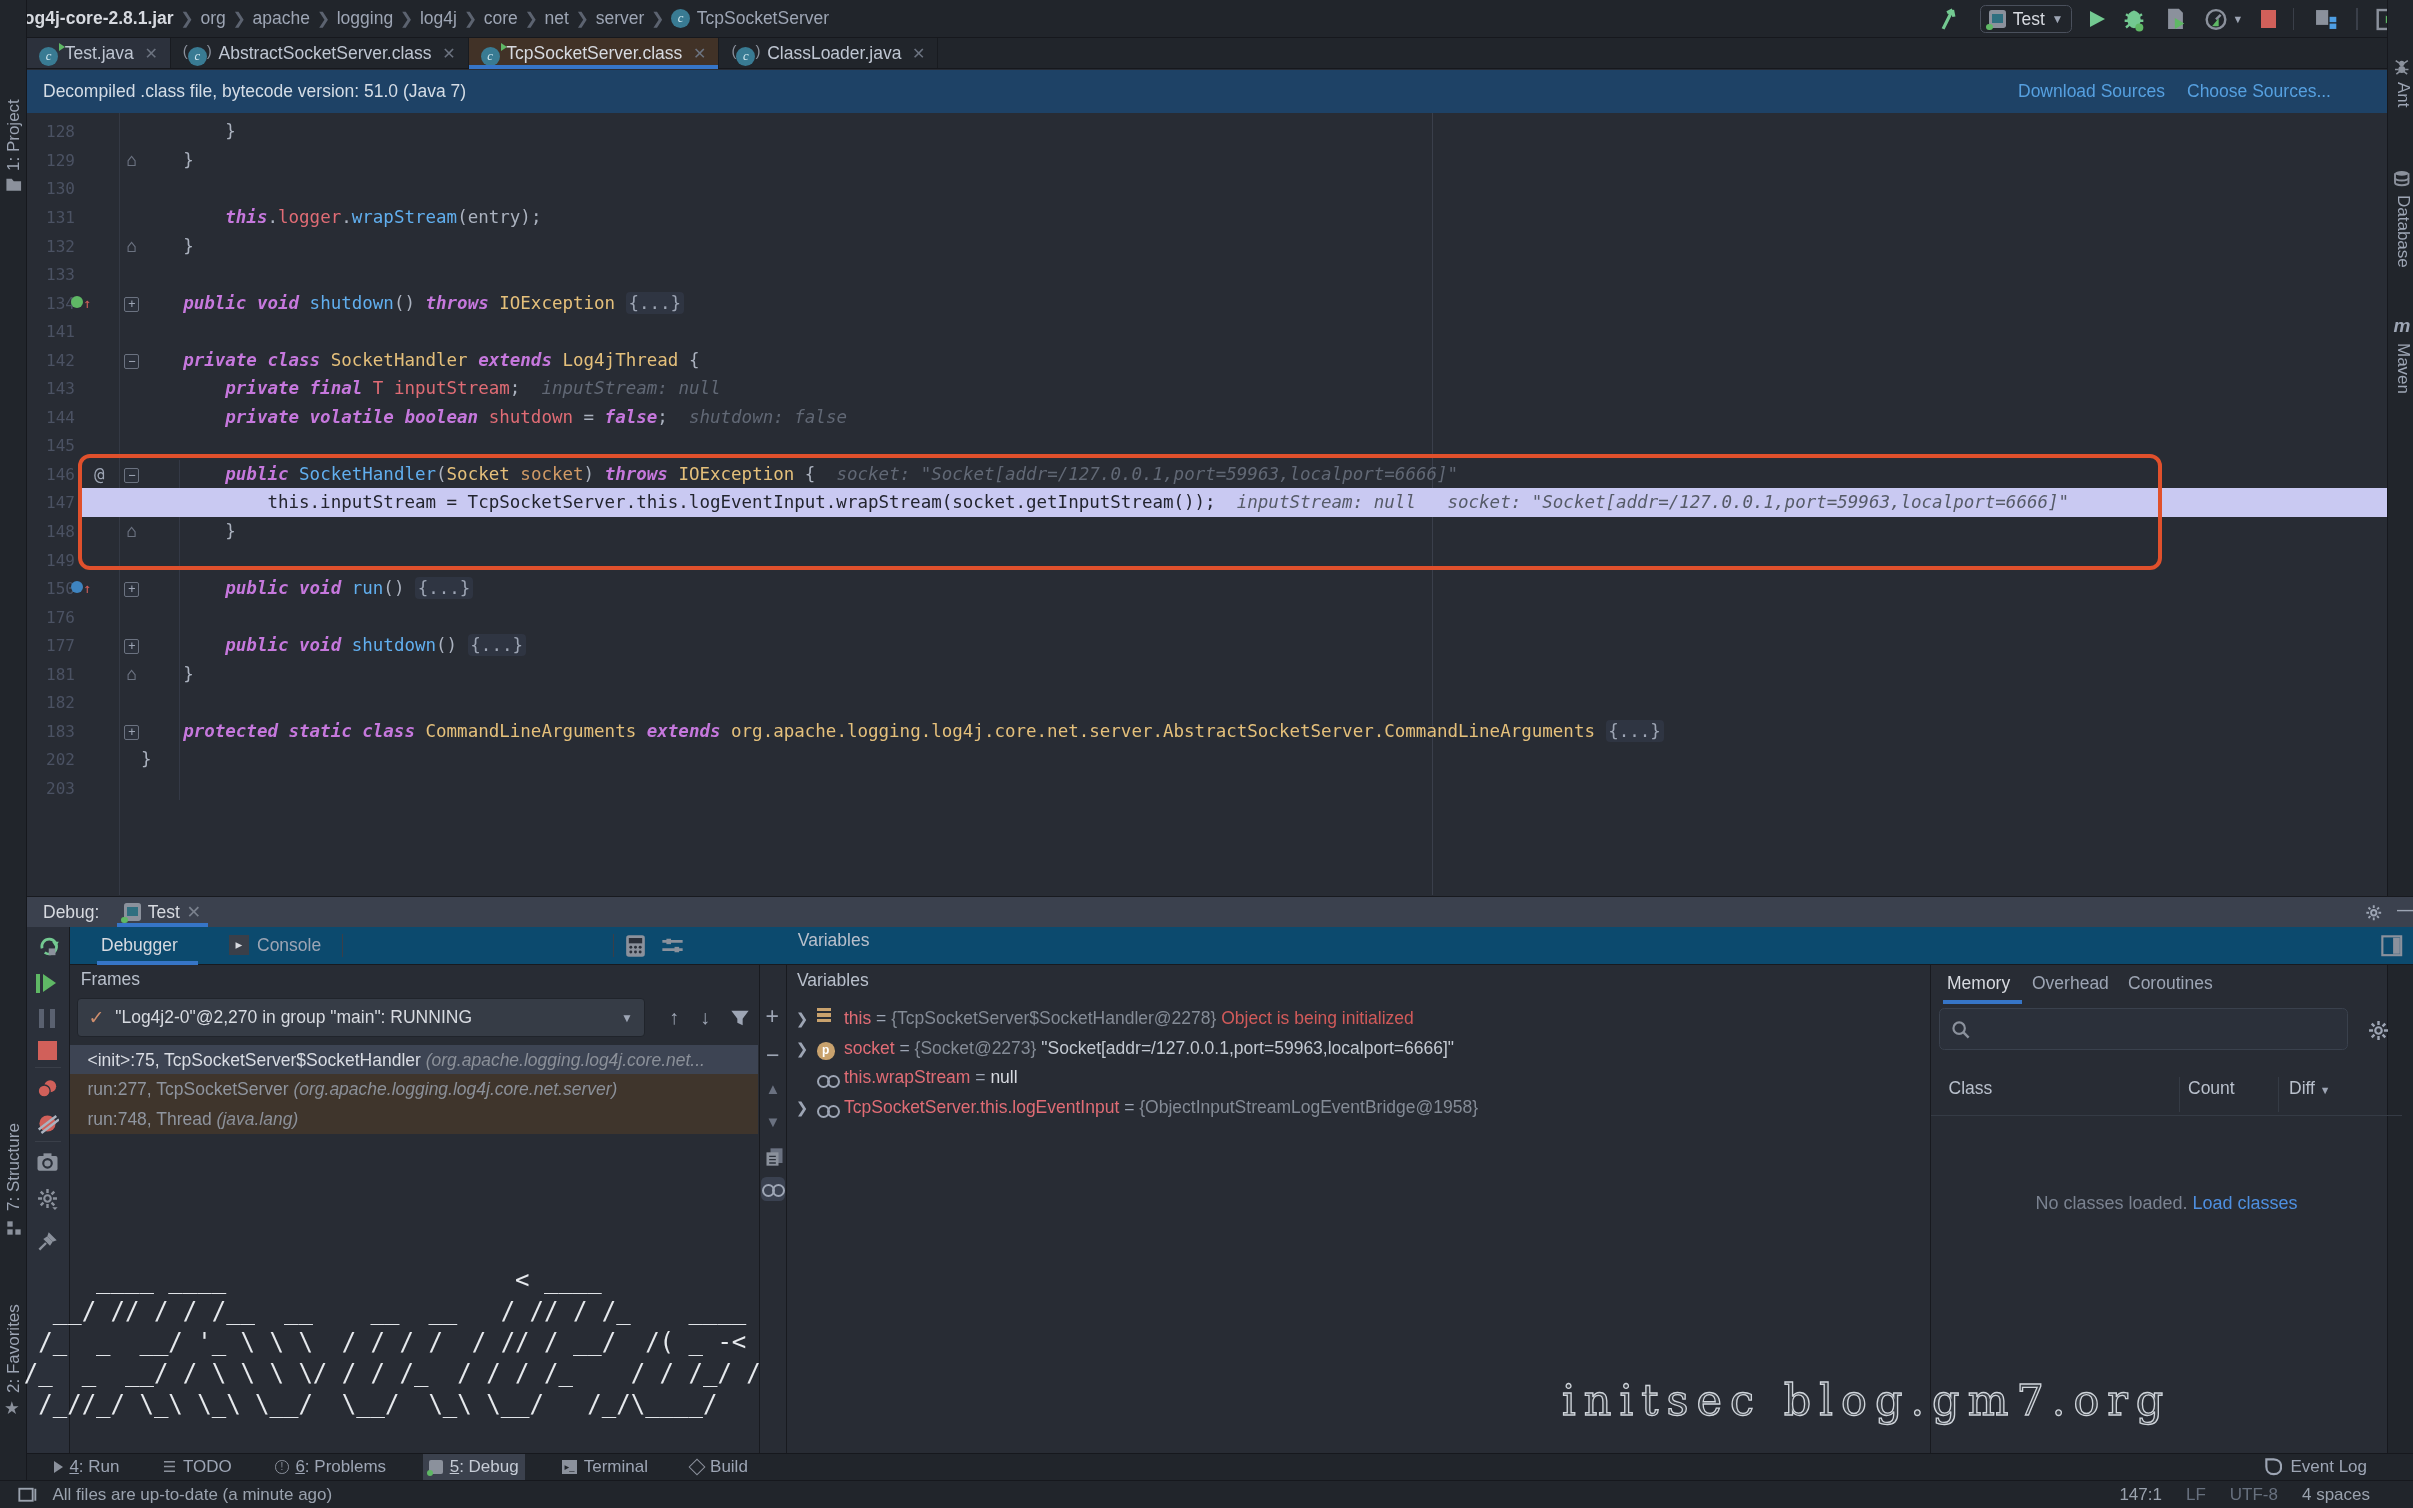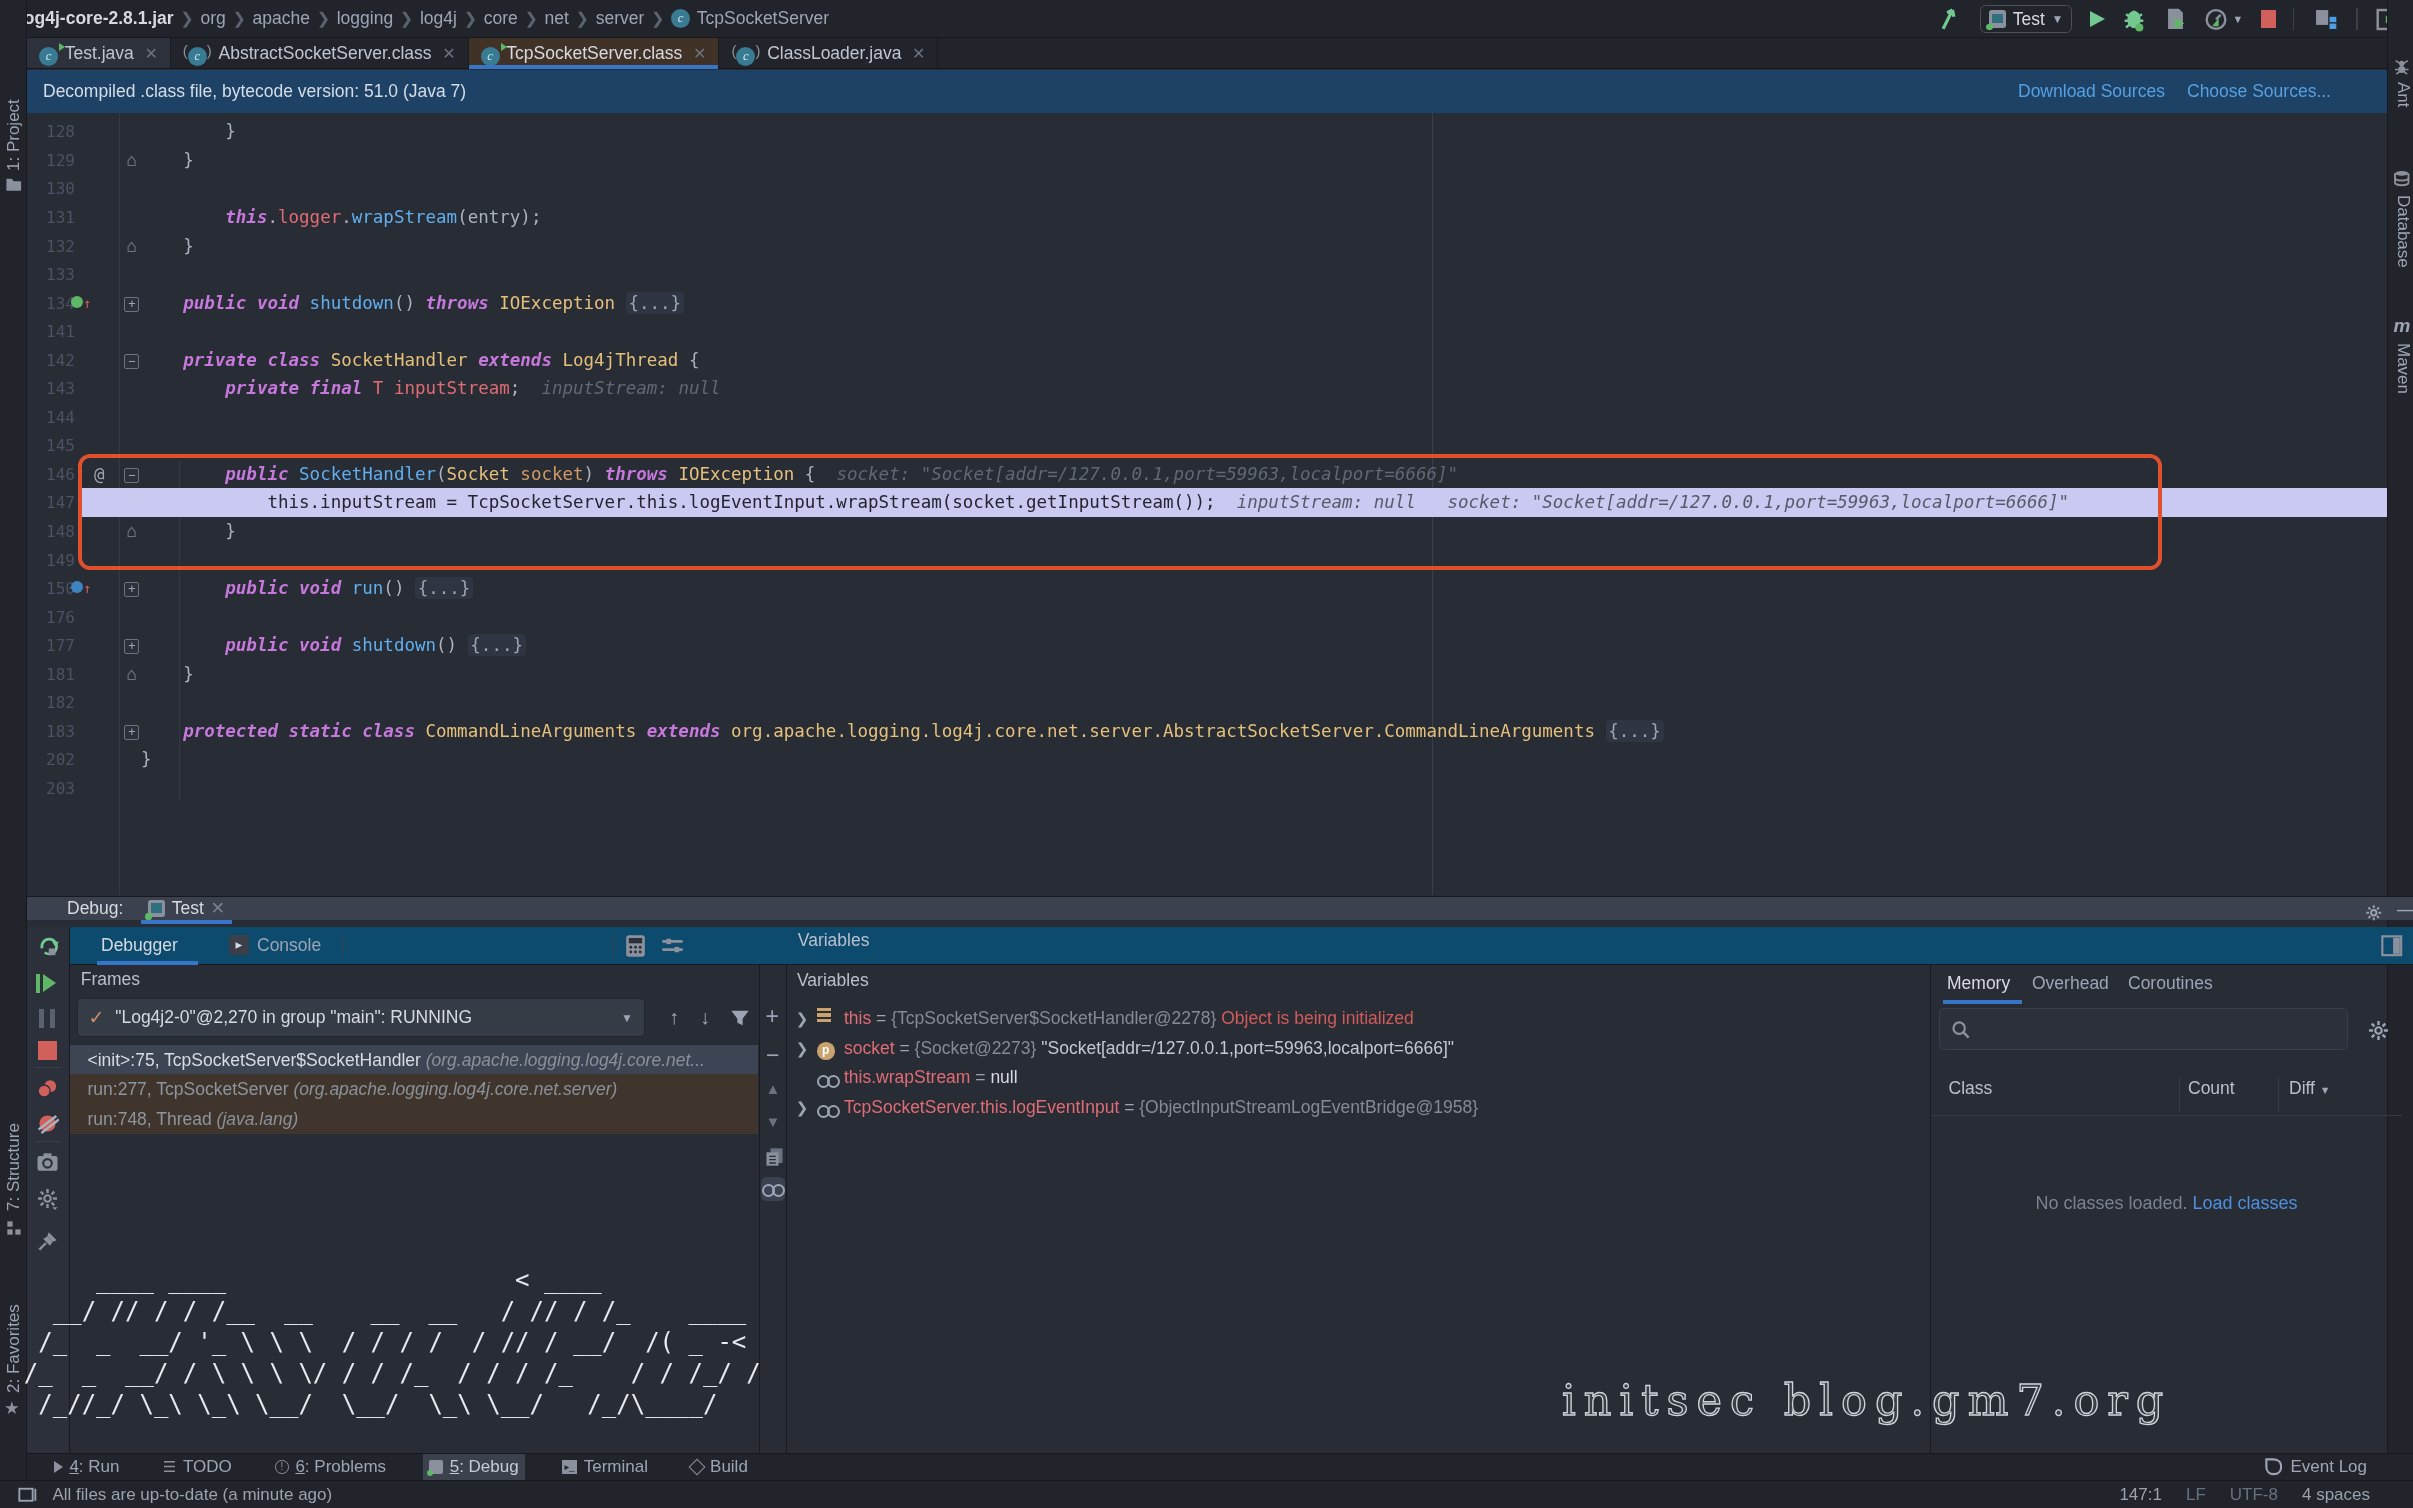--- a/index.html
+++ b/index.html
@@ -58,21 +58,21 @@
   .ocirc { display:inline-block; width:12px; height:12px; border-radius:50%; }
   .at-sign { position:absolute; left:67px; color:#9da5b4; }
   
   .vstrip { background:#21252b; }
   #lstrip { left:0; top:0; width:27px; height:1508px; border-right:1.3px solid #16181d; }
   #rstrip { left:2387px; top:0; width:27px; height:1508px; border-left:1.3px solid #16181d; }
   .vtext-up { writing-mode:vertical-rl; transform:rotate(180deg); color:#9da5b4; font-size:17px; }
   .vtext-down { writing-mode:vertical-rl; color:#9da5b4; font-size:17px; }
   
   #dbg-border { left:27px; top:896px; width:2387px; height:1.3px; background:#181a1f; }
-  #dbg-head { left:27px; top:897px; width:2387px; height:23px; background:#3b414e; display:flex; align-items:center;padding-left:24px; }
+  #dbg-head { left:27px; top:897px; width:2387px; height:30px; background:#3b414e; display:flex; align-items:center; }
   #dbg-tools { left:70px; top:927px; width:2343px; height:38px; background:#0c4a6e; border-bottom:1.3px solid #181a1f; }
   #dbg-left { left:27px; top:927px; width:43px; height:527px; background:#2b303a; border-right:1.3px solid #181a1f; }
   .dtab-underline { position:absolute; height:4px; background:#3675c7; }
   #frames-panel { left:70px; top:964px; width:690px; height:489px; border-right:1.3px solid #181a1f; }
   .panel-title { color:#b9c0cc; font-size:17.5px; }
   #thread-combo { position:absolute; left:6.7px; top:34px; width:568px; height:39px; background:#363c46; border:1.3px solid #20242b; border-radius:4px; display:flex; align-items:center; }
   .frame-row { position:absolute; left:0; width:688px; height:30px; line-height:30px; font-size:17.5px; padding-left:17.5px; white-space:nowrap; overflow:hidden; }
   .frame-row.sel { background:#3d4453; color:#d9dce3; }
   .frame-row.lib { background:#3f352c; color:#8f959f; }
   .frame-row .pkg { font-style:italic; color:#8b9099; }
@@ -200,21 +200,21 @@
         <div class="eline" style="top: 4.3px;"><span class="lnum">128</span><span class="code"><span class="p">        }</span></span></div>
         <div class="eline" style="top: 33px;"><span class="lnum">129</span><span class="fold"><span style="font-size:17.5px;">⌂</span></span><span class="code"><span class="p">    }</span></span></div>
         <div class="eline" style="top: 61px;"><span class="lnum">130</span><span class="code"></span></div>
         <div class="eline" style="top: 90px;"><span class="lnum">131</span><span class="code"><span class="p">        </span><span class="kw">this</span><span class="p">.</span><span class="fld">logger</span><span class="p">.</span><span class="fn">wrapStream</span><span class="p">(entry);</span></span></div>
         <div class="eline" style="top: 119px;"><span class="lnum">132</span><span class="fold"><span style="font-size:17.5px;">⌂</span></span><span class="code"><span class="p">    }</span></span></div>
         <div class="eline" style="top: 147px;"><span class="lnum">133</span><span class="code"></span></div>
         <div class="eline" style="top: 176px;"><span class="lnum">134</span><span class="oicon"><span class="ocirc" style="background:#5fb865;"></span><span style="color:#d1605a;">↑</span></span><span class="fold"><span class="fbox">+</span></span><span class="code"><span class="p">    </span><span class="kw">public void </span><span class="fn">shutdown</span><span class="p">() </span><span class="kw">throws </span><span class="cls">IOException </span><span class="chip">{...}</span></span></div>
         <div class="eline" style="top: 204px;"><span class="lnum">141</span><span class="code"></span></div>
         <div class="eline" style="top: 233px;"><span class="lnum">142</span><span class="fold"><span class="fbox">−</span></span><span class="code"><span class="p">    </span><span class="kw">private class </span><span class="cls">SocketHandler</span><span class="kw"> extends </span><span class="cls">Log4jThread</span><span class="p"> {</span></span></div>
         <div class="eline" style="top: 261px;"><span class="lnum">143</span><span class="code"><span class="p">        </span><span class="kw">private final </span><span class="fld">T </span><span class="fld">inputStream</span><span class="p">;</span><span class="hint">  inputStream: null</span></span></div>
-        <div class="eline" style="top: 290px;"><span class="lnum">144</span></div>
+        <div class="eline" style="top: 290px;"><span class="lnum">144</span><span class="code"><span class="p">        </span><span class="kw">private volatile boolean </span><span class="fld">shutdown</span><span class="p"> = </span><span class="kw">false</span><span class="p">;</span><span class="hint">  shutdown: false</span></span></div>
         <div class="eline" style="top: 318px;"><span class="lnum">145</span><span class="code"></span></div>
         <div class="eline" style="top: 347px;"><span class="lnum">146</span><span class="at-sign">@</span><span class="fold"><span class="fbox">−</span></span><span class="code"><span class="p">        </span><span class="kw">public </span><span class="fn">SocketHandler</span><span class="p">(</span><span class="cls">Socket </span><span class="param">socket</span><span class="p">) </span><span class="kw">throws </span><span class="cls">IOException</span><span class="p"> {  </span><span class="hint">socket: "Socket[addr=/127.0.0.1,port=59963,localport=6666]"</span></span></div>
         <div class="exec-line" style="top: 375px;"></div>
         <div class="eline" style="top: 375px;"><span class="lnum">147</span><span class="code"><span class="dark">            this.inputStream = TcpSocketServer.this.logEventInput.wrapStream(socket.getInputStream());</span><span class="hlhint">  inputStream: null</span><span class="hlhint">   socket: "Socket[addr=/127.0.0.1,port=59963,localport=6666]"</span></span></div>
         <div class="eline" style="top: 404px;"><span class="lnum">148</span><span class="fold"><span style="font-size:17.5px;">⌂</span></span><span class="code"><span class="p">        }</span></span></div>
         <div class="eline" style="top: 433px;"><span class="lnum">149</span><span class="code"></span></div>
         <div class="eline" style="top: 461px;"><span class="lnum">150</span><span class="oicon"><span class="ocirc" style="background:#3e84c0;"></span><span style="color:#d1605a;">↑</span></span><span class="fold"><span class="fbox">+</span></span><span class="code"><span class="p">        </span><span class="kw">public void </span><span class="fn">run</span><span class="p">() </span><span class="chip">{...}</span></span></div>
         <div class="eline" style="top: 490px;"><span class="lnum">176</span><span class="code"></span></div>
         <div class="eline" style="top: 518px;"><span class="lnum">177</span><span class="fold"><span class="fbox">+</span></span><span class="code"><span class="p">        </span><span class="kw">public void </span><span class="fn">shutdown</span><span class="p">() </span><span class="chip">{...}</span></span></div>
         <div class="eline" style="top: 547px;"><span class="lnum">181</span><span class="fold"><span style="font-size:17.5px;">⌂</span></span><span class="code"><span class="p">    }</span></span></div>

